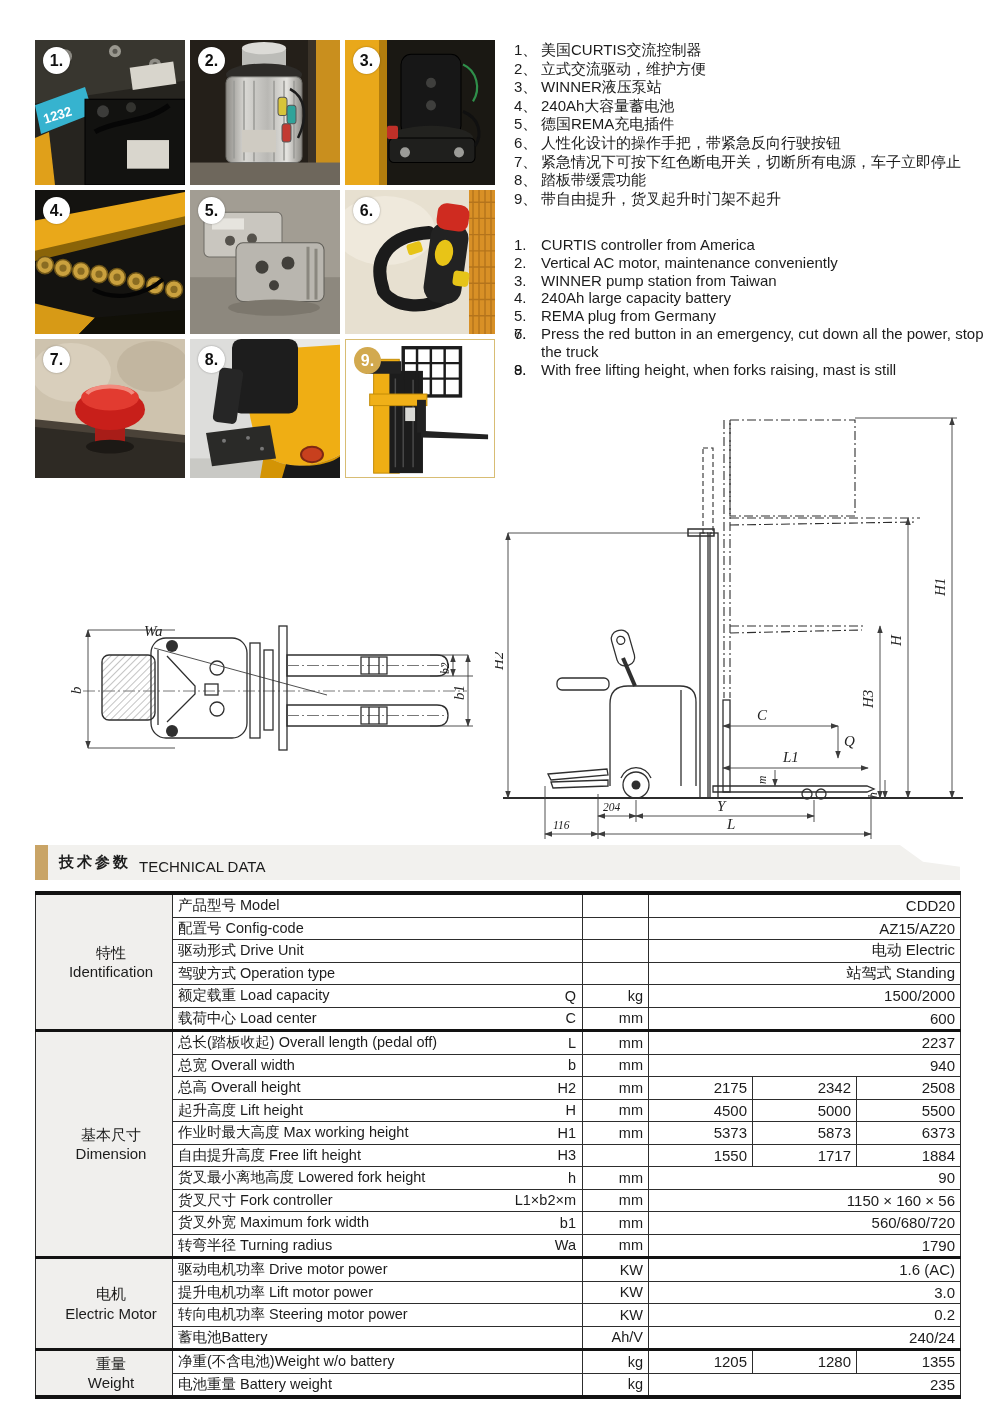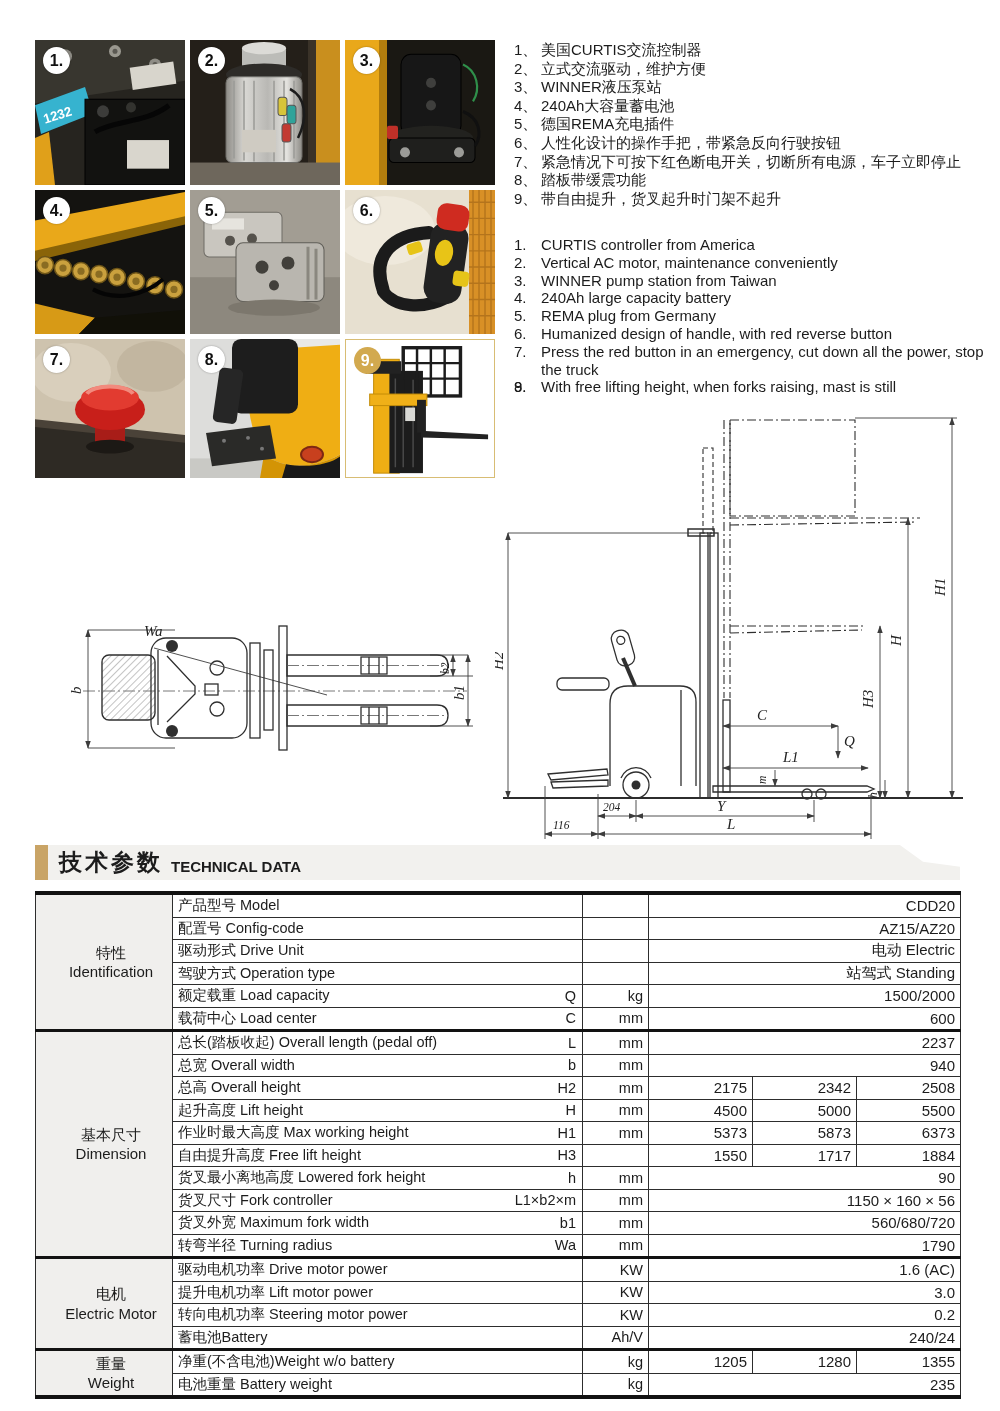--- a/index.html
+++ b/index.html
@@ -32,22 +32,22 @@
   .dash{stroke:#2f2f2f;stroke-width:1.1;fill:none;stroke-dasharray:5 3;}
   .cl{stroke:#555;stroke-width:0.8;fill:none;stroke-dasharray:12 3 2 3;}
   .dim-t{font:italic 15px "Liberation Serif","DejaVu Serif",serif;fill:#222;}
   .dim-s{font:italic 11.5px "Liberation Serif","DejaVu Serif",serif;fill:#222;}
 
   
   .tech-header{position:absolute;left:35px;top:845px;width:925px;height:35px;background:#f2f1ee;
                clip-path:polygon(0 0,93.5% 0,96% 48%,100% 62%,100% 100%,0 100%);
                display:flex;align-items:center;}
   .gold-bar{width:13px;height:35px;background:#c9a466;flex:0 0 auto;}
-  .th-cn{font-size:23px;font-weight:bold;letter-spacing:3px;margin-left:11px;white-space:nowrap;}
-  .th-en{font-size:15px;margin-left:8px;margin-top:7px;white-space:nowrap;font-weight:bold;}
+  .th-cn{font-size:15px;font-weight:bold;letter-spacing:3px;margin-left:11px;white-space:nowrap;}
+  .th-en{font-size:15px;margin-left:8px;margin-top:7px;white-space:nowrap;}
 
   
   .spec-table{position:absolute;left:35px;top:891px;width:925px;border-collapse:collapse;
               table-layout:fixed;border:1px solid #2d2d2d;border-top:4px solid #121212;
               border-bottom:4px solid #121212;}
   .spec-table td{border:1px solid #2d2d2d;height:21.5px;padding:0 5px;font-size:14.5px;
                  overflow:hidden;white-space:nowrap;vertical-align:middle;}
   .spec-table tr.sec-start td{border-top:3px solid #121212;}
   td.cat{background:#f0efed;text-align:center;font-size:15px;line-height:1.3;white-space:normal;padding-left:19px;}
   td.param{position:relative;margin-left:22px;}
@@ -264,21 +264,21 @@
     <div class="f-item"><span class="f-num">8、</span><span>踏板带缓震功能</span></div>
     <div class="f-item"><span class="f-num">9、</span><span>带自由提升，货叉起升时门架不起升</span></div>
   </section>
 
   <section class="features-en">
     <div class="f-item"><span class="f-num">1.</span><span>CURTIS controller from America</span></div>
     <div class="f-item"><span class="f-num">2.</span><span>Vertical AC motor, maintenance conveniently</span></div>
     <div class="f-item"><span class="f-num">3.</span><span>WINNER pump station from Taiwan</span></div>
     <div class="f-item"><span class="f-num">4.</span><span>240Ah large capacity battery</span></div>
     <div class="f-item"><span class="f-num">5.</span><span>REMA plug from Germany</span></div>
-    <div class="f-item"><span class="f-num">6.</span><span>Humanized design of handle, with red reverse button</span></div>
+    <div class="f-item"><span class="f-num">6.</span></div>
     <div class="f-item"><span class="f-num">7.</span><span>Press the red button in an emergency, cut down all the power, stop the truck</span></div>
     <div class="f-item"><span class="f-num">8.</span></div>
     <div class="f-item"><span class="f-num">9.</span><span>With free lifting height, when forks raising, mast is still</span></div>
   </section>
 
   <svg class="side-view" width="505" height="447" viewBox="0 0 505 447">
     <defs>
       <marker id="arr" viewBox="0 0 10 10" refX="9" refY="5" markerWidth="9" markerHeight="9" orient="auto-start-reverse">
         <path d="M0,1.5 L10,5 L0,8.5 z" fill="#3c3c3c"></path>
       </marker>

